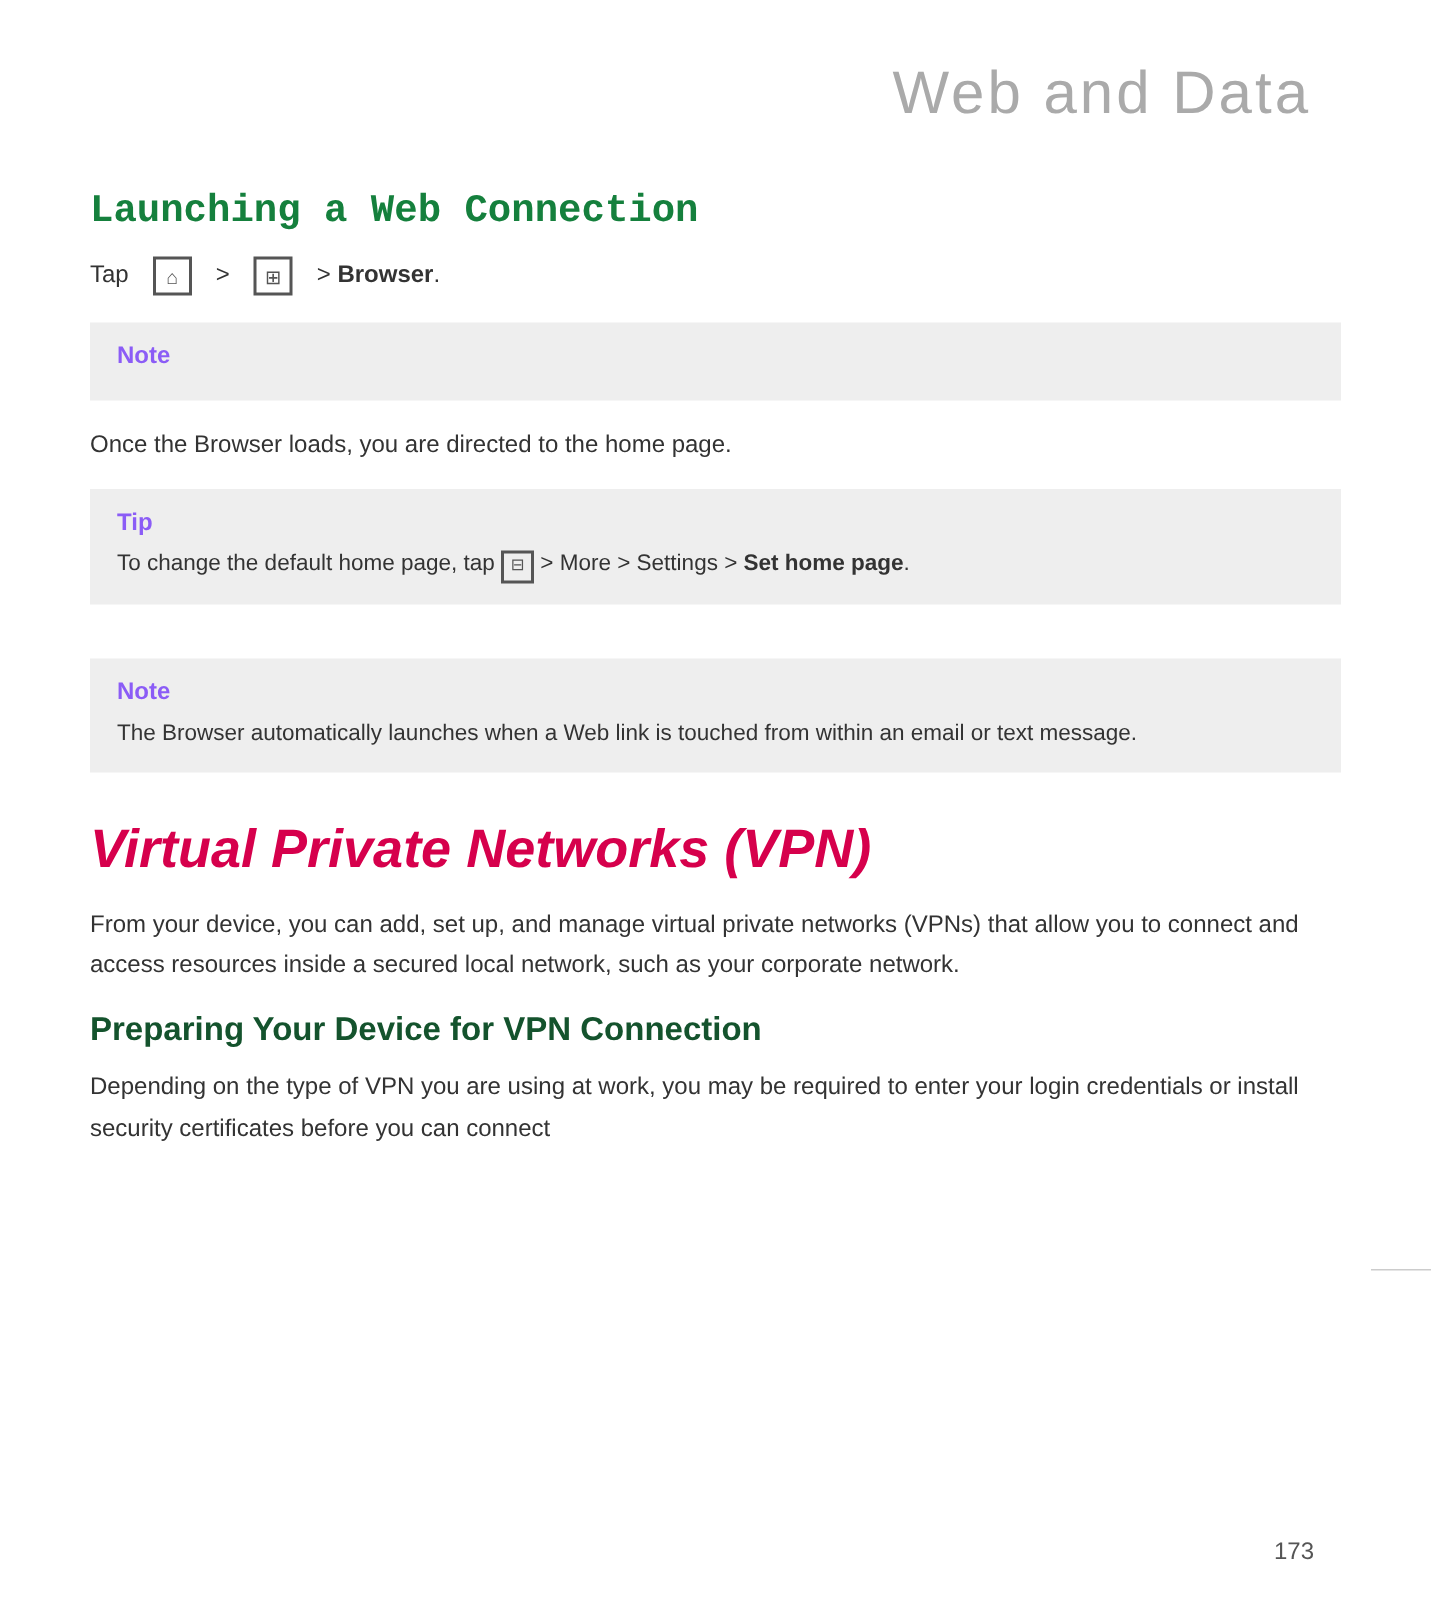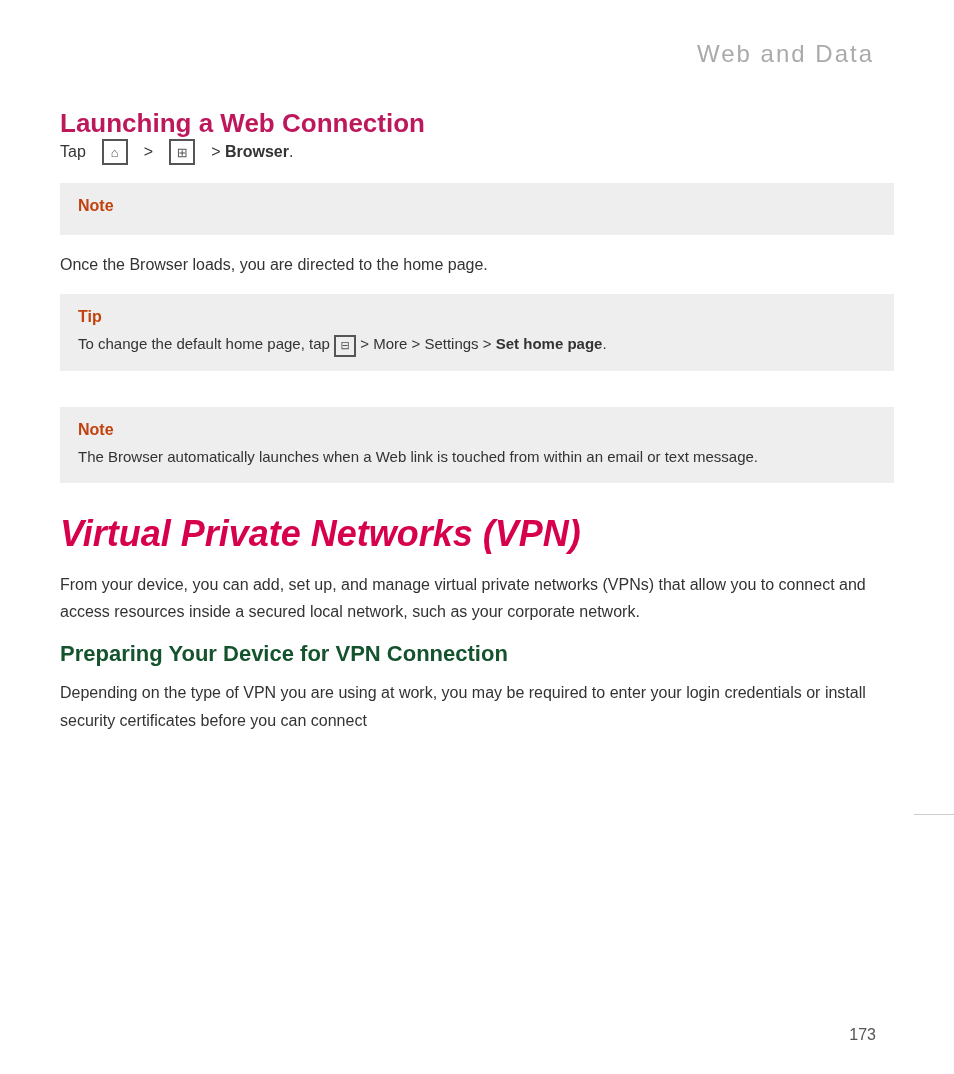--- a/index.html
+++ b/index.html
@@ -18,30 +18,32 @@
       max-width: 954px;
     }
 
     .page-header {
       text-align: right;
       margin-bottom: 40px;
       padding-right: 20px;
     }
 
     .page-header h1 {
-      font-size: 24px;
+      font-size: 40px;
       font-weight: 300;
       color: #aaaaaa;
       letter-spacing: 2px;
     }
 
     .section-title-pink {
       font-size: 26px;
       font-weight: bold;
-      color: #be185d;
+      color: #15803d;
+      margin-bottom: 16px;
+      font-family: Liberation Mono, monospace;
     }
 
     .section-title-large {
       font-size: 36px;
       font-weight: bold;
       color: #d6004c;
       margin-bottom: 16px;
       margin-top: 30px;
       font-style: italic;
     }
@@ -77,21 +79,21 @@
     .note-box {
       background: #eeeeee;
       border-left: none;
       padding: 14px 18px 14px 18px;
       margin-bottom: 16px;
     }
 
     .note-box .note-label {
       font-size: 16px;
       font-weight: bold;
-      color: #c2410c;
+      color: #8b5cf6;
       margin-bottom: 6px;
     }
 
     .note-box .note-text {
       font-size: 15px;
       color: #333;
       line-height: 1.6;
     }
 
     .inline-icon {

